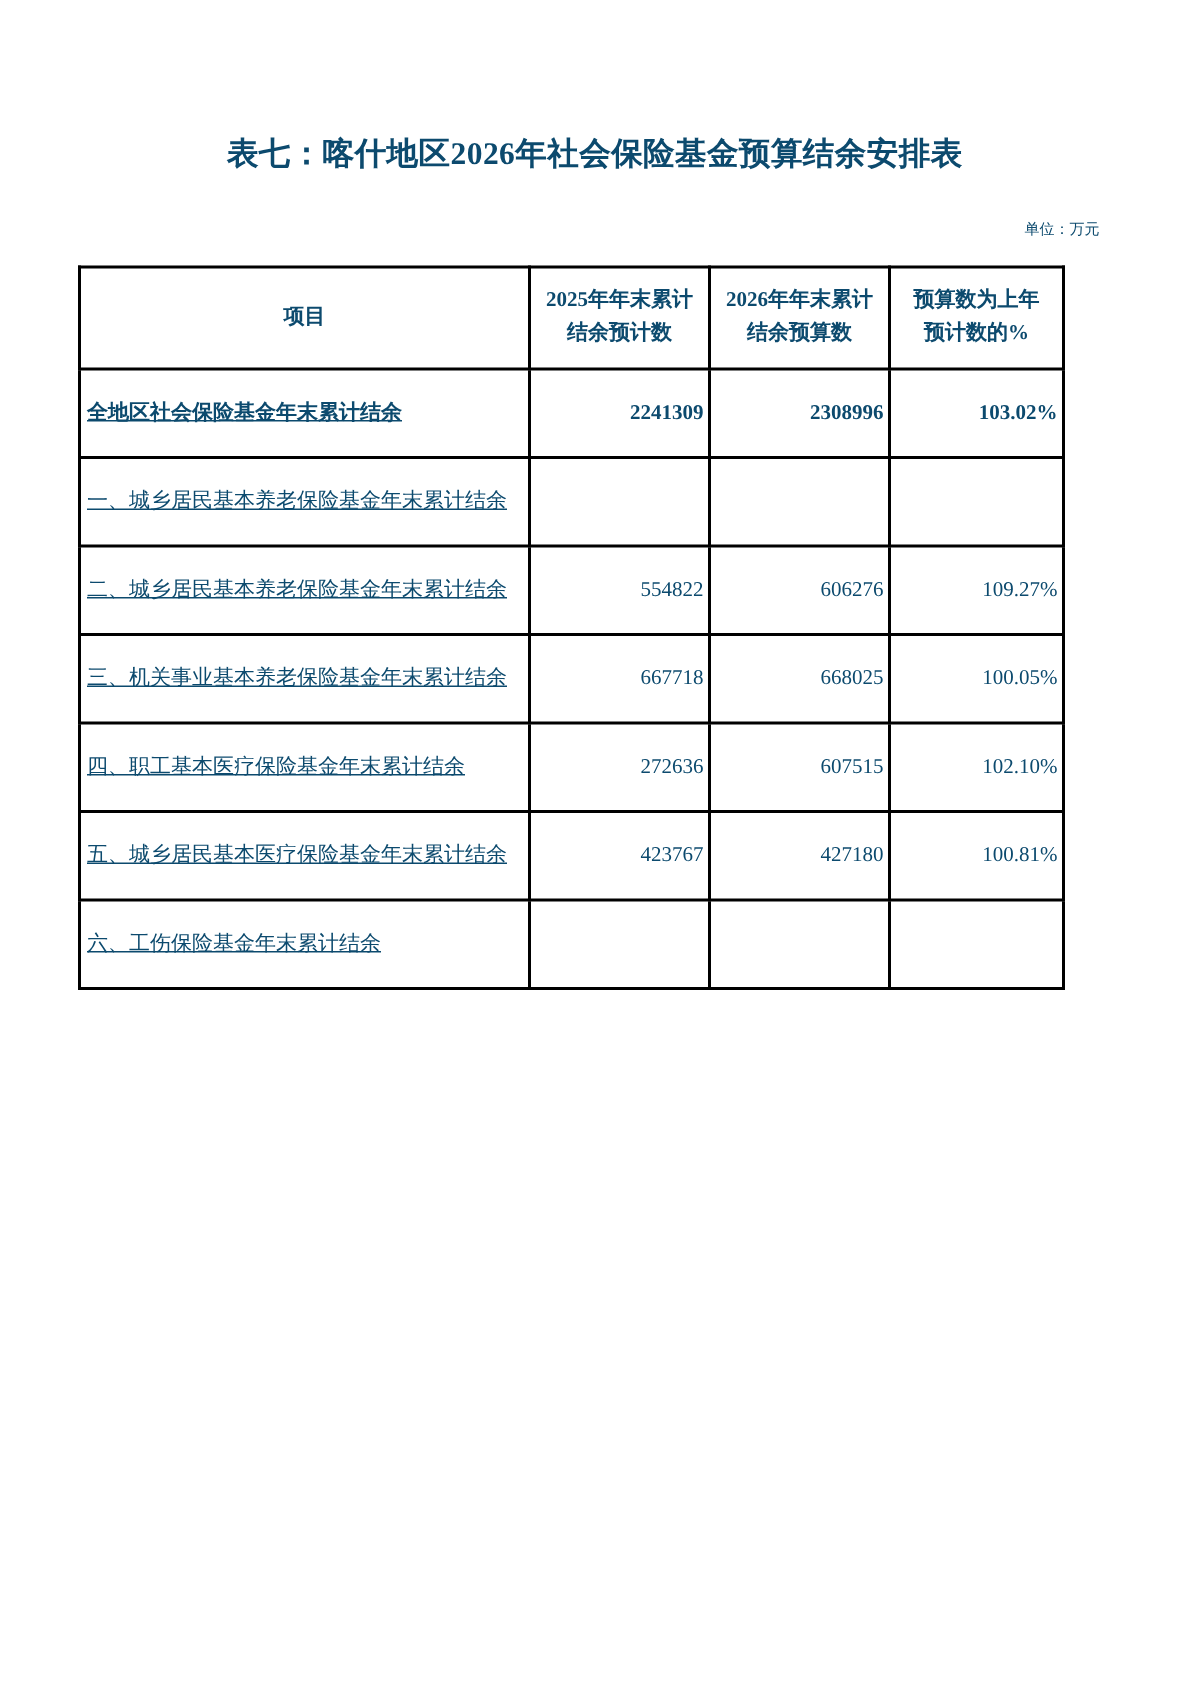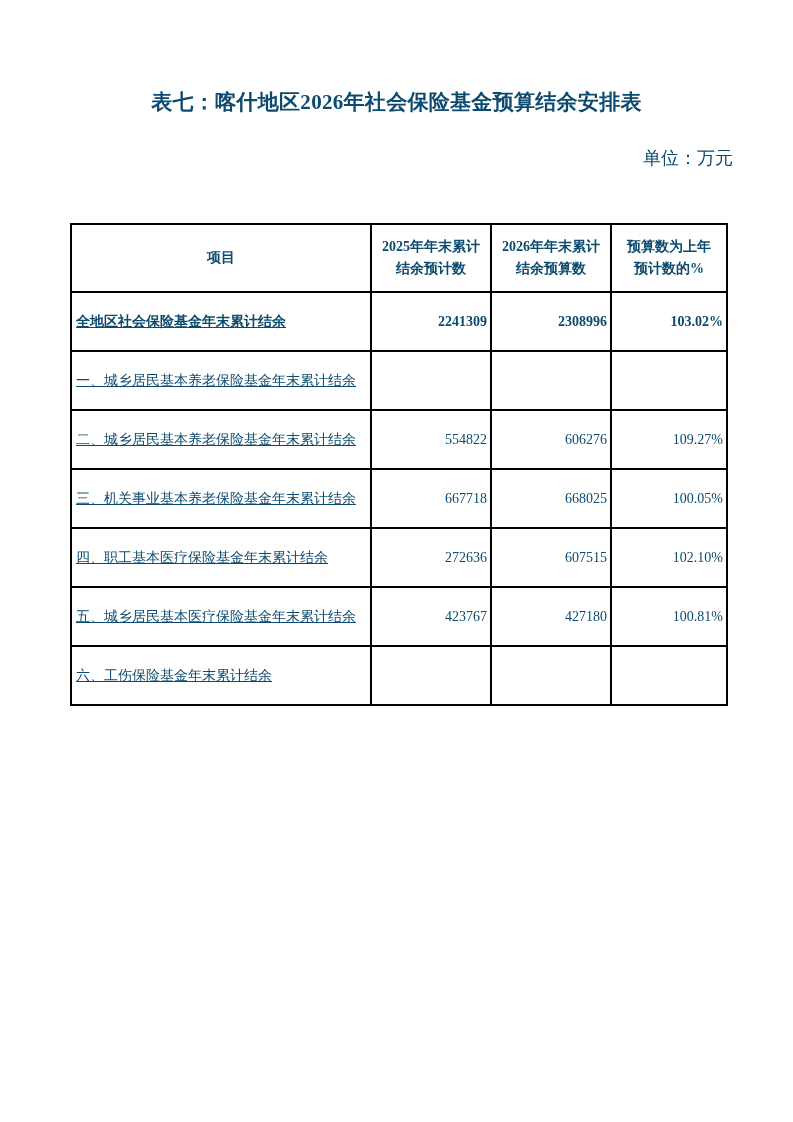--- a/index.html
+++ b/index.html
@@ -20,30 +20,29 @@
     text-align: center;
     font-size: 21px;
     font-weight: 700;
     letter-spacing: 0.3px;
     white-space: nowrap;
   }
   .unit-label {
     position: absolute;
     top: 146px;
     right: 60px;
-    font-size: 18px;
+    font-size: 10px;
   }
   table.budget-table {
     position: absolute;
-    left: 70px;
+    left: 52px;
     top: 177px;
     width: 656px;
     border-collapse: collapse;
     table-layout: fixed;
-    margin-top: 46px;
   }
   .budget-table th,
   .budget-table td {
     border: 2px solid #000000;
     font-size: 14px;
     vertical-align: middle;
     overflow: hidden;
     padding: 0;
   }
   .budget-table thead th {

